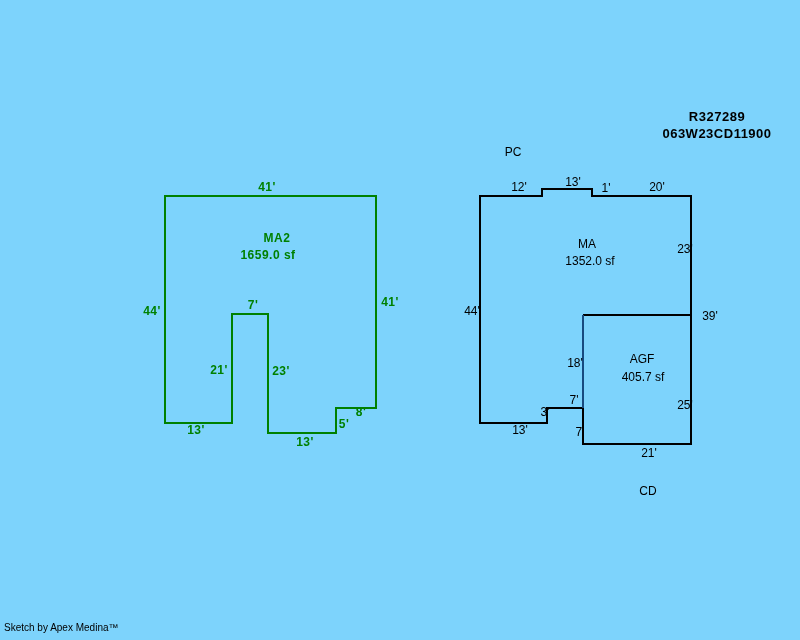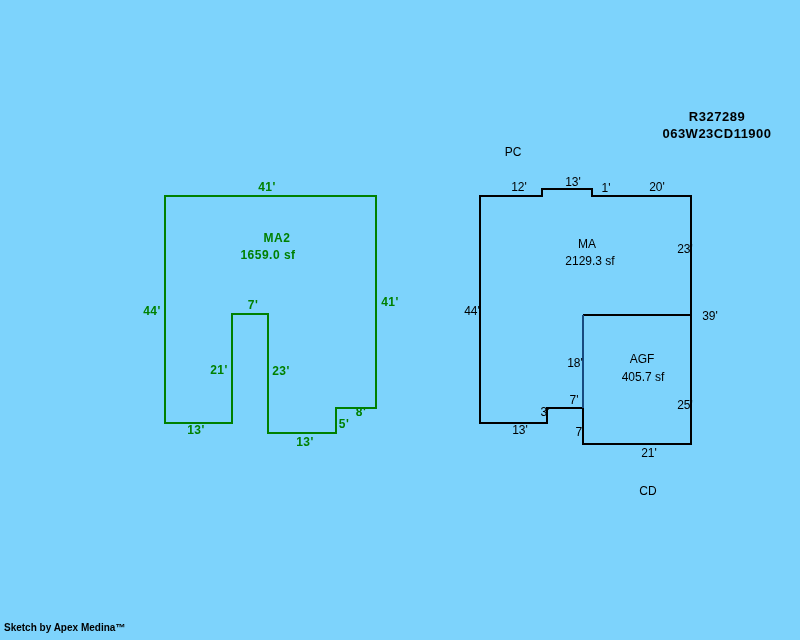--- a/index.html
+++ b/index.html
@@ -23,21 +23,20 @@
   .k { color: #000000; font-weight: normal; font-size: 12px; padding-left: 8px; }
   .hdr { color: #000000; font-weight: bold; font-size: 13px; letter-spacing: 0.5px; }
   .credit {
     position: absolute;
     left: 4px;
     top: 622px;
     transform: none;
     font-size: 10px;
     color: #000000;
     white-space: nowrap;
-    font-weight: bold;
   }
 </style>
 </head>
 <body>
 
 <div class="canvas">
 
   <svg width="800" height="640" viewBox="0 0 800 640">
     <polygon points="165,196 376,196 376,408 336,408 336,433 268,433 268,314 232,314 232,423 165,423" fill="none" stroke-width="2" stroke="#008000"></polygon>
     <polygon points="480,196 542,196 542,189 592,189 592,196 691,196 691,444 583,444 583,408 547,408 547,423 480,423" fill="none" stroke-width="2" stroke="#000000"></polygon>
@@ -60,21 +59,21 @@
   <span class="lbl g" style="left:305px; top:442px;">13'</span>
   <span class="lbl g" style="left:344px; top:424px;">5'</span>
   <span class="lbl g" style="left:361px; top:412px;">8'</span>
 
   <span class="lbl k" style="left:509px; top:152px;">PC</span>
   <span class="lbl k" style="left:515px; top:187px;">12'</span>
   <span class="lbl k" style="left:569px; top:182px;">13'</span>
   <span class="lbl k" style="left:602px; top:188px;">1'</span>
   <span class="lbl k" style="left:653px; top:187px;">20'</span>
   <span class="lbl k" style="left:583px; top:244px;">MA</span>
-  <span class="lbl k" style="left:586px; top:261px;">2129.3 sf</span>
+  <span class="lbl k" style="left:586px; top:261px;">1352.0 sf</span>
   <span class="lbl k" style="left:681px; top:249px;">23'</span>
   <span class="lbl k" style="left:468px; top:311px;">44'</span>
   <span class="lbl k" style="left:706px; top:316px;">39'</span>
   <span class="lbl k" style="left:571px; top:357px;margin-top:6px;">18'</span>
   <span class="lbl k" style="left:638px; top:359px;">AGF</span>
   <span class="lbl k" style="left:639px; top:377px;">405.7 sf</span>
   <span class="lbl k" style="left:570px; top:400px;">7'</span>
   <span class="lbl k" style="left:541px; top:412px;">3'</span>
   <span class="lbl k" style="left:516px; top:430px;">13'</span>
   <span class="lbl k" style="left:576px; top:432px;">7'</span>

